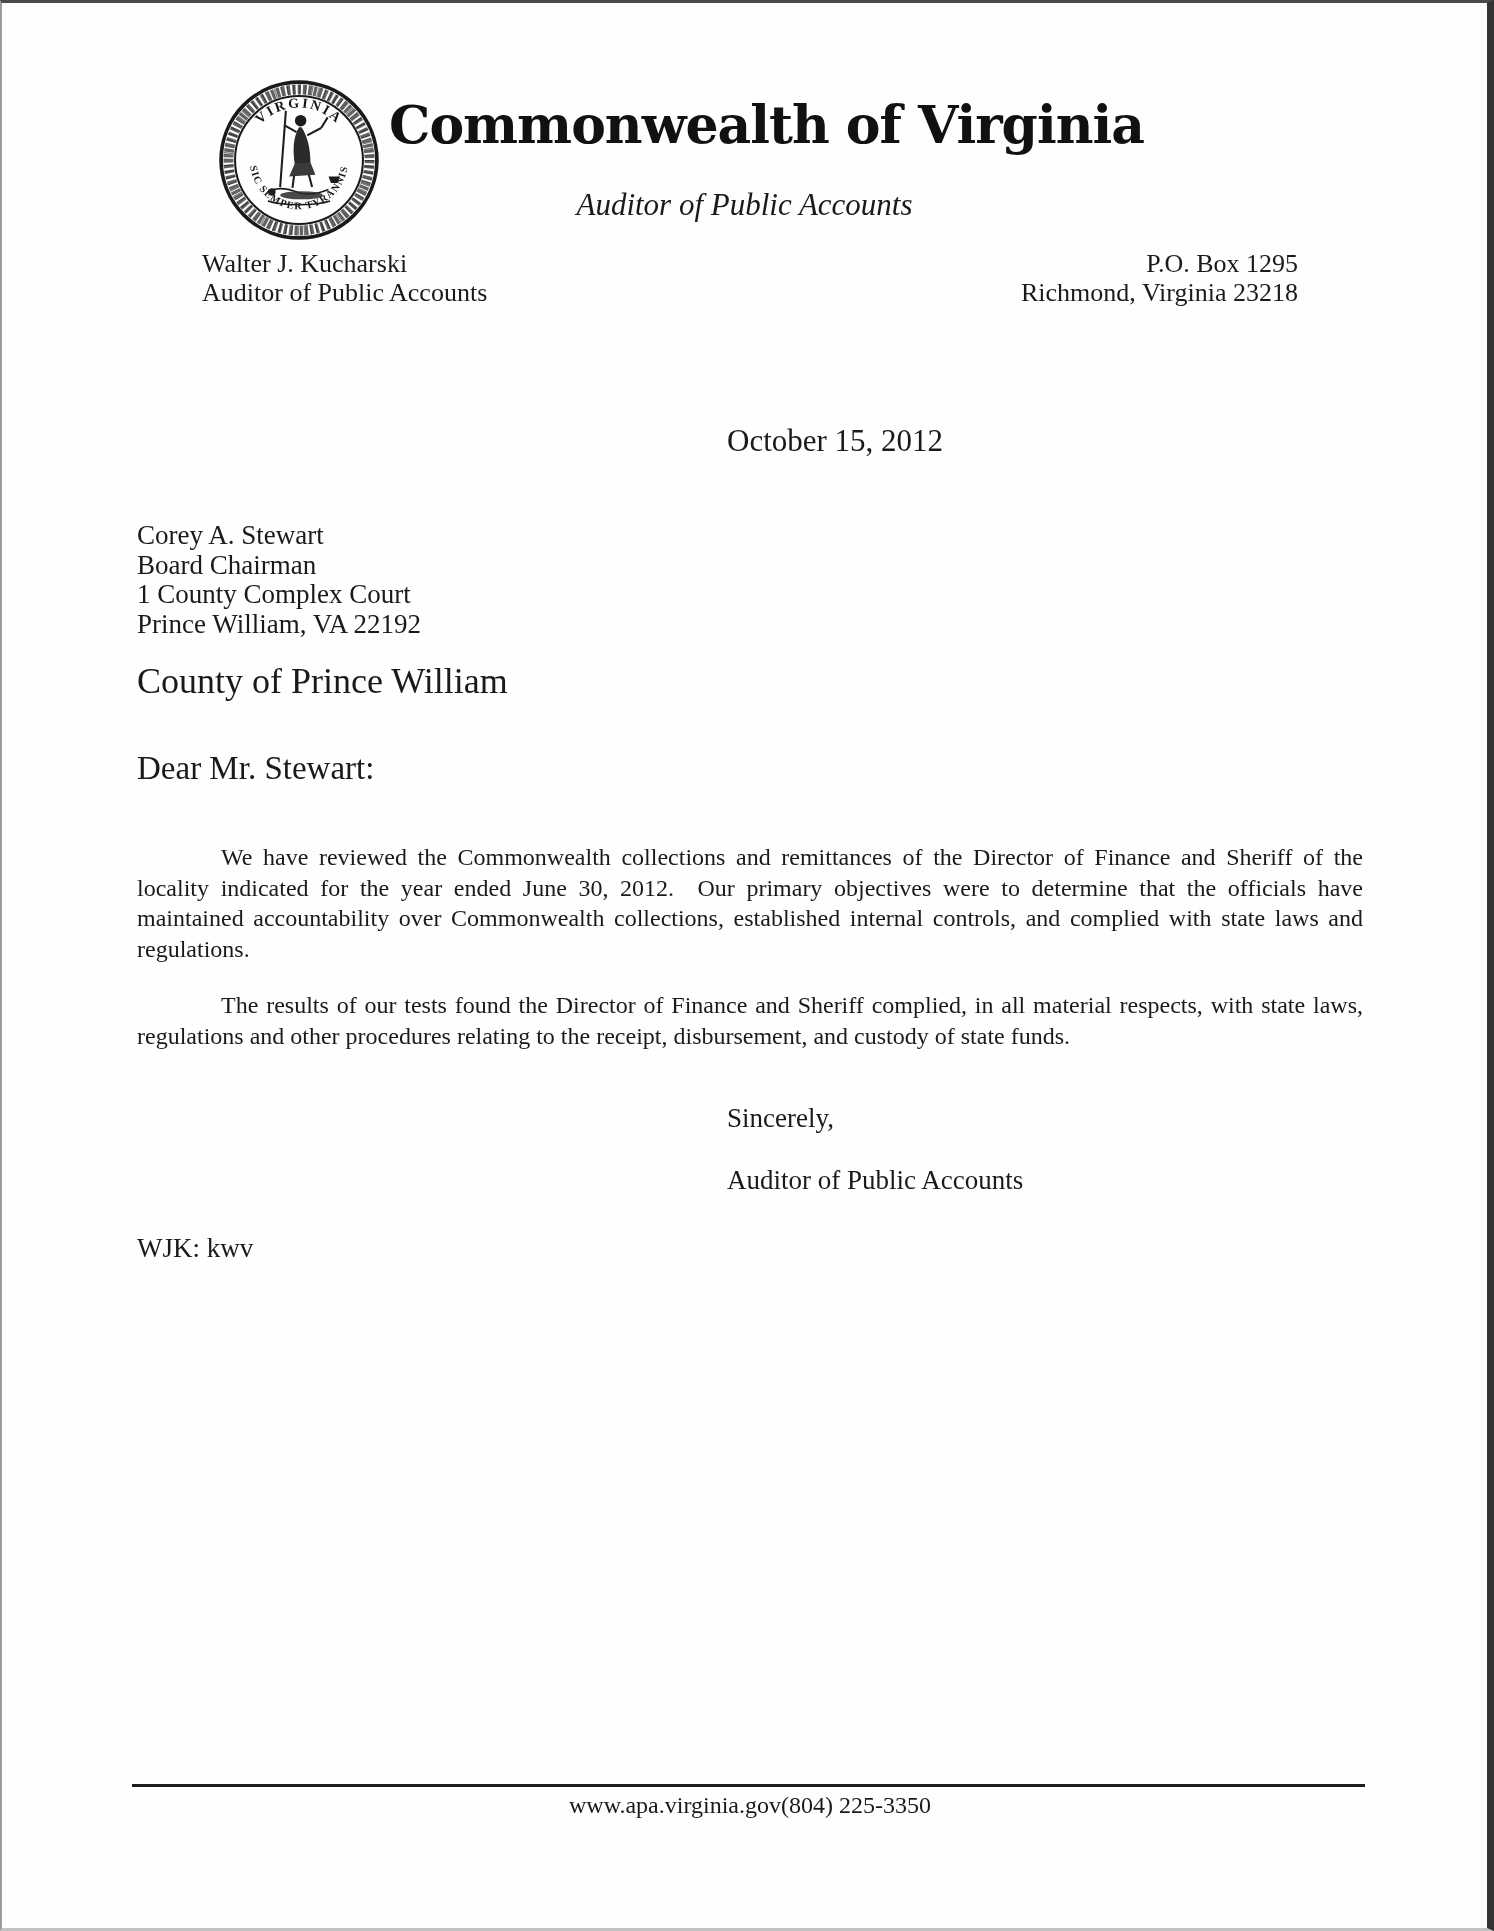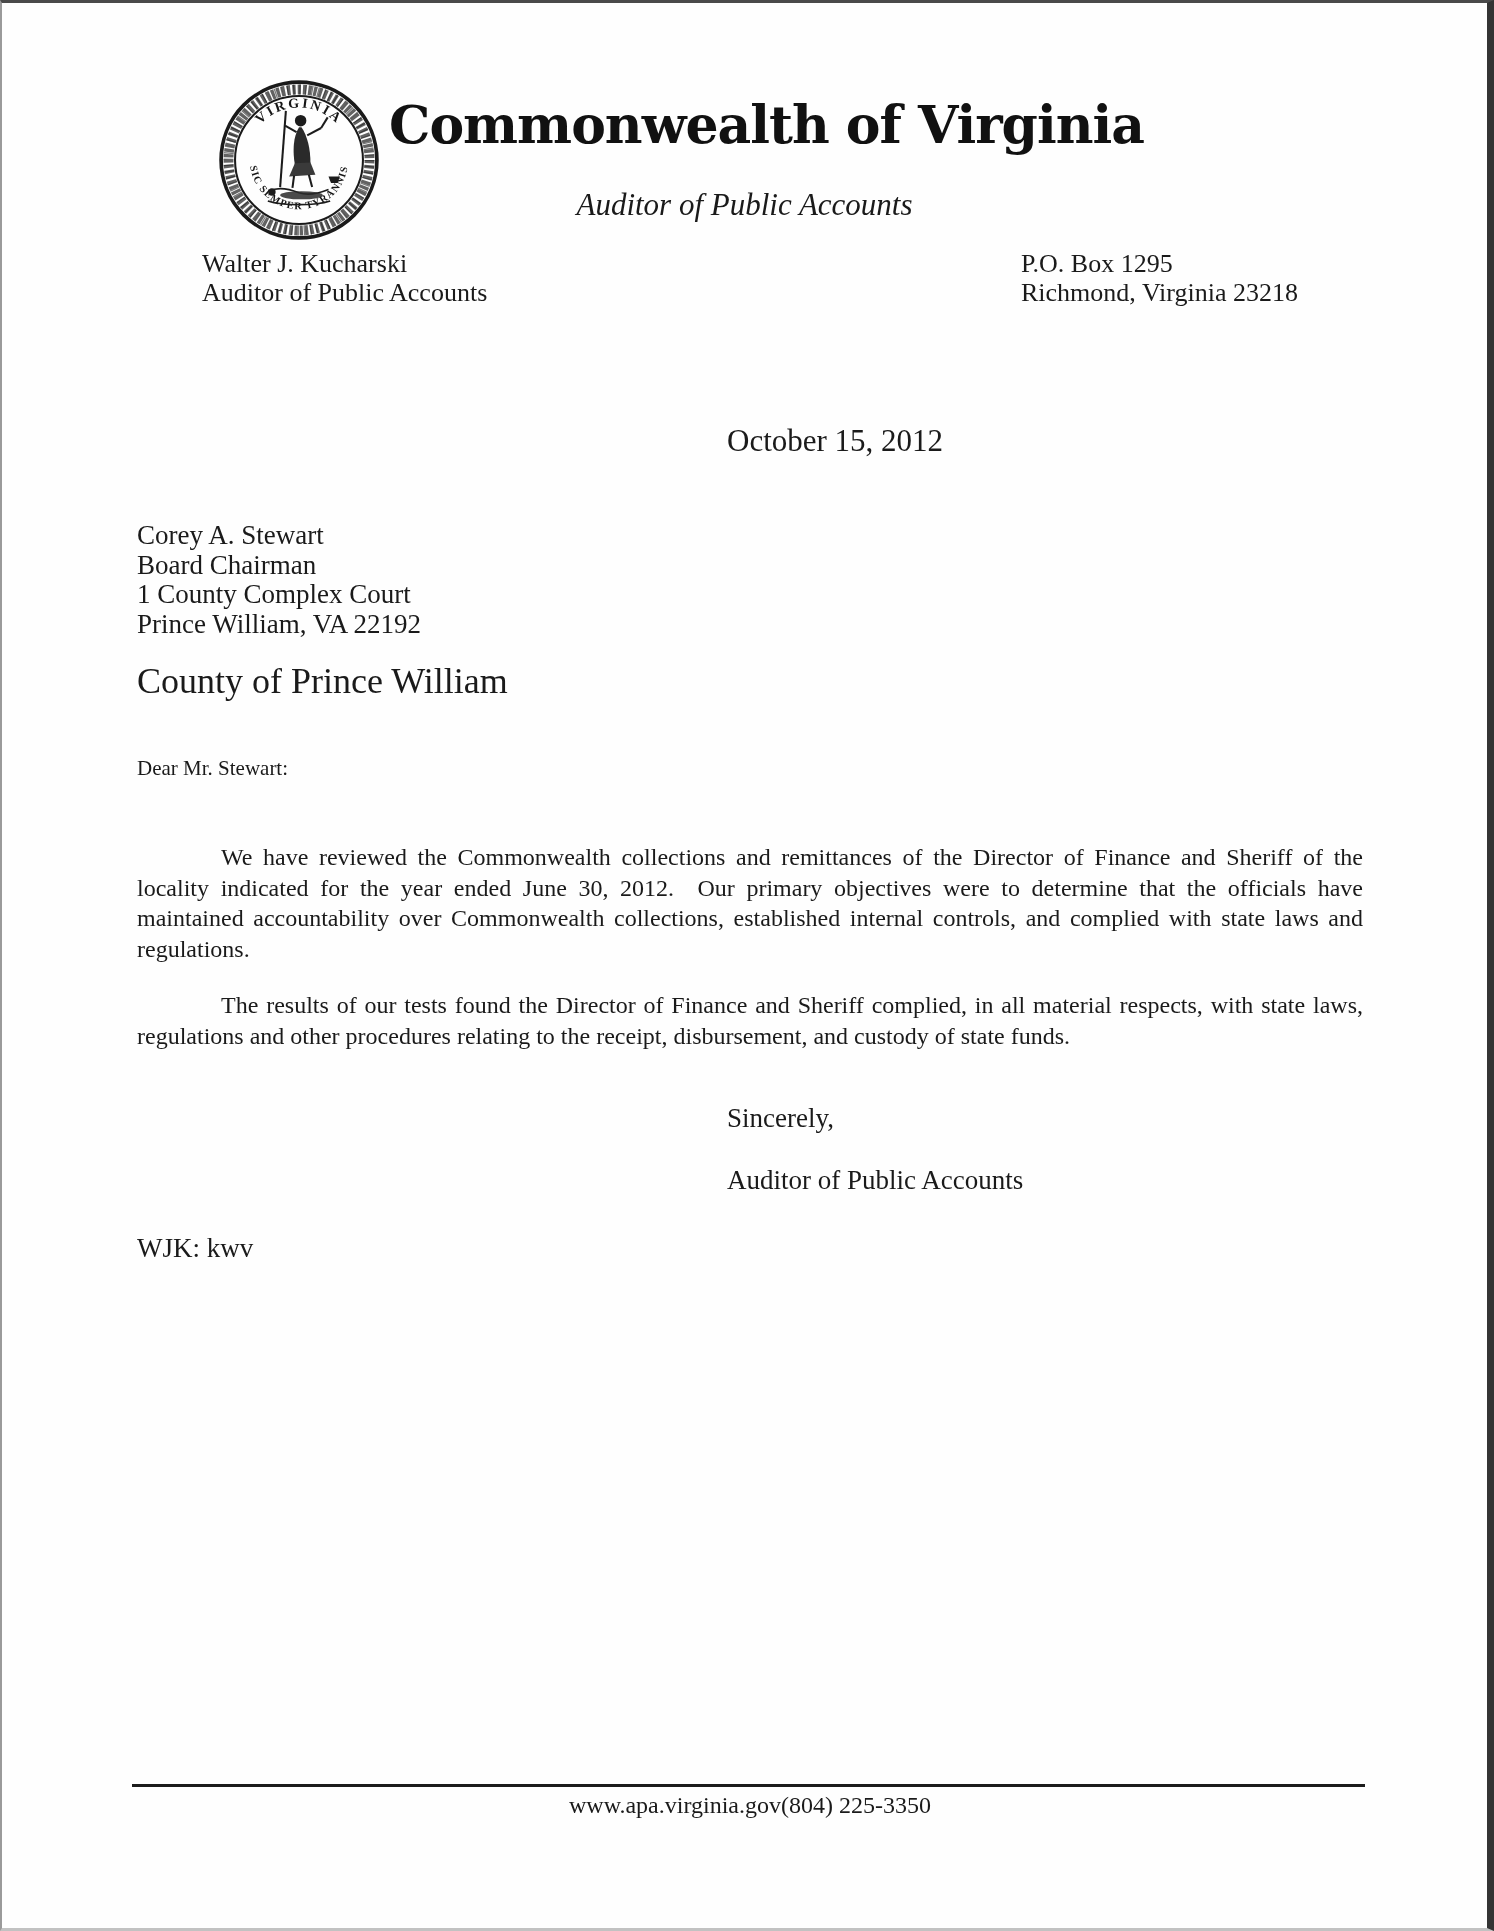--- a/index.html
+++ b/index.html
@@ -29,26 +29,26 @@
     color:#111;
     padding-left:22px;
   }
   .org-subtitle{
     left:0;top:184px;width:100%;
     text-align:center;
     font-style:italic;
     font-size:31px;line-height:36px;
   }
   .official-block{left:200px;top:246px;font-size:26px;line-height:29px;}
-  .po-block{right:189px;top:246px;font-size:26px;line-height:29px;text-align:left;}
+  .po-block{right:189px;top:246px;font-size:26px;line-height:29px;text-align:right;}
   
   .date-line{left:725px;top:422px;font-size:31px;line-height:31px;}
   .recipient-block{left:135px;top:518px;font-size:27px;line-height:29.5px;}
   .locality-line{left:135px;top:663px;font-size:36px;line-height:31px;}
-  .salutation-line{left:135px;top:750px;font-size:21px;line-height:31px;}
+  .salutation-line{left:135px;top:750px;font-size:33px;line-height:31px;}
   .body-para{
     left:135px;width:1226px;
     font-size:24px;line-height:30.5px;
     text-align:justify;
     text-indent:84px;
   }
   .para-1{top:815px;}
   .para-2{top:963px;}
   .closing-line{left:725px;top:1100px;font-size:27px;line-height:31px;}
   .signature-title{left:725px;top:1162px;font-size:27px;line-height:31px;}

